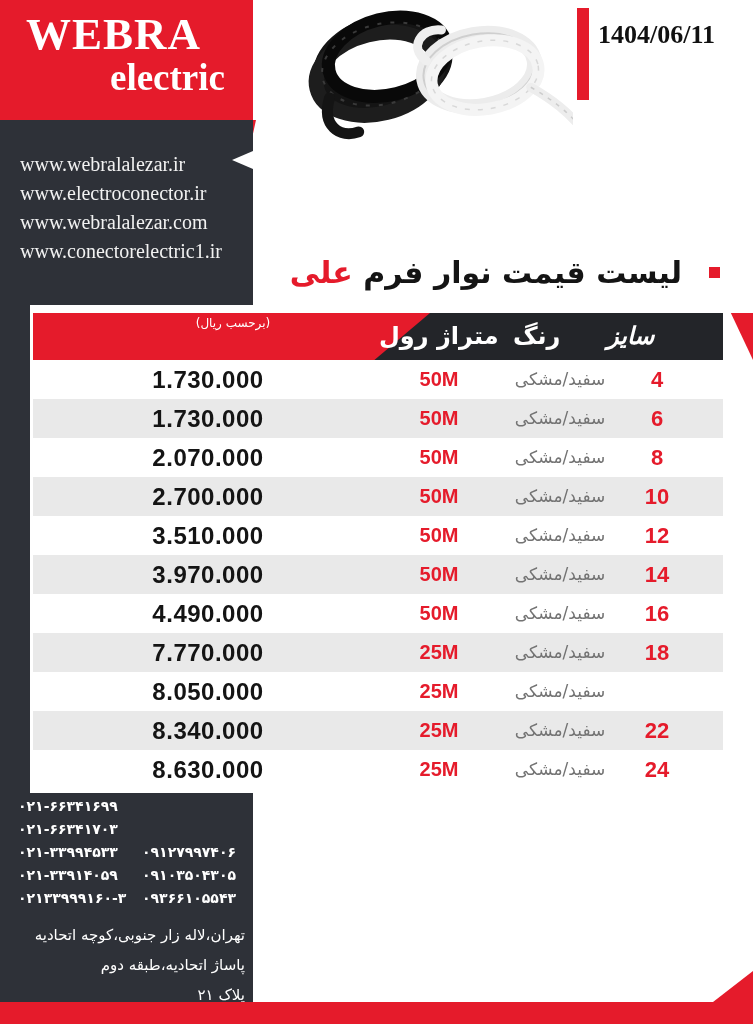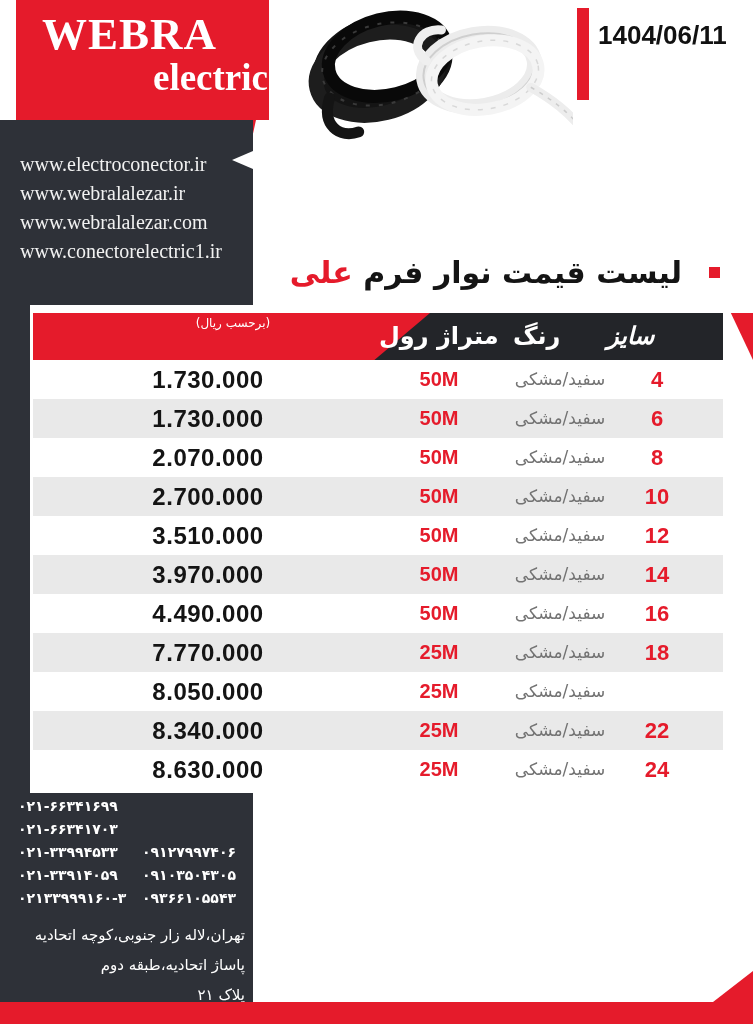--- a/index.html
+++ b/index.html
@@ -1,38 +1,38 @@
 <!DOCTYPE html>
 <html lang="fa"><head>
 <meta charset="utf-8">
 <style>
   html,body{margin:0;padding:0;}
   body{width:753px;height:1024px;position:relative;background:#ffffff;overflow:hidden;
        font-family:"DejaVu Sans",sans-serif;}
   .abs{position:absolute;}
 
   
-  .logo-box{left:16px;top:0;width:253px;height:120px;background:#e51b2b;}
+  .logo-box{left:0;top:0;width:253px;height:120px;background:#e51b2b;}
   .logo-fold{left:226px;top:120px;width:30px;height:38px;background:#e51b2b;
              clip-path:polygon(0 0,100% 0,72% 100%);}
   .brand-name{left:26px;top:8px;width:170px;color:#fff;font-family:"Liberation Serif",serif;
               font-weight:bold;font-size:45px;letter-spacing:1px;}
   .brand-sub{left:0;top:56px;width:225px;text-align:right;color:#fff;
-             font-family:"Liberation Serif",serif;font-weight:bold;font-size:37px;padding-left:27px;}
+             font-family:"Liberation Serif",serif;font-weight:bold;font-size:37px;}
 
   
   .dark-panel{left:0;top:120px;width:253px;height:883px;background:#2e3138;}
   .panel-notch{left:232px;top:151px;width:21px;height:18px;background:#fff;
                clip-path:polygon(100% 0,0 50%,100% 100%);}
   .websites{left:20px;top:150px;width:225px;color:#f2f2f2;
             font-family:"Liberation Serif",serif;font-size:20px;line-height:29px;}
 
   
   .date-bar{left:577px;top:8px;width:12px;height:92px;background:#e51b2b;}
-  .date-text{left:598px;top:20px;width:150px;font-family:Liberation Sans, sans-serif;
+  .date-text{left:598px;top:20px;width:150px;font-family:Liberation Serif, serif;
              font-weight:bold;font-size:26px;color:#111;}
 
   
   .title-wrap{top:250px;right:33px;height:44px;display:flex;align-items:center;
               flex-direction:row-reverse;gap:27px;}
   .title-bullet{width:11px;height:11px;background:#e51b2b;}
   .title-text{direction:rtl;font-size:30px;font-weight:bold;color:#141414;white-space:nowrap;}
   .title-text .hl{color:#e51b2b;}
 
   
@@ -84,22 +84,22 @@
 
 <div class="abs logo-box">
   <div class="abs brand-name">WEBRA</div>
   <div class="abs brand-sub">electric</div>
 </div>
 <div class="abs logo-fold"></div>
 
 <div class="abs dark-panel"></div>
 <div class="abs panel-notch"></div>
 <div class="abs websites" id="websites">
+    <div>www.webralalezar.ir</div>
     <div>www.electroconector.ir</div>
-    <div>www.webralalezar.ir</div>
     <div>www.webralalezar.com</div>
     <div>www.conectorelectric1.ir</div>
   </div>
 
 <svg class="abs product-img" width="290" height="140" viewBox="0 0 290 140">
 
   <g transform="translate(100,62) rotate(-14)">
     <ellipse rx="62" ry="40" fill="none" stroke="#141414" stroke-width="17"></ellipse>
     <ellipse rx="62" ry="40" transform="translate(-8,8)" fill="none" stroke="#1d1d1d" stroke-width="15"></ellipse>
     <ellipse rx="60" ry="38" transform="translate(6,-6)" fill="none" stroke="#090909" stroke-width="13"></ellipse>

